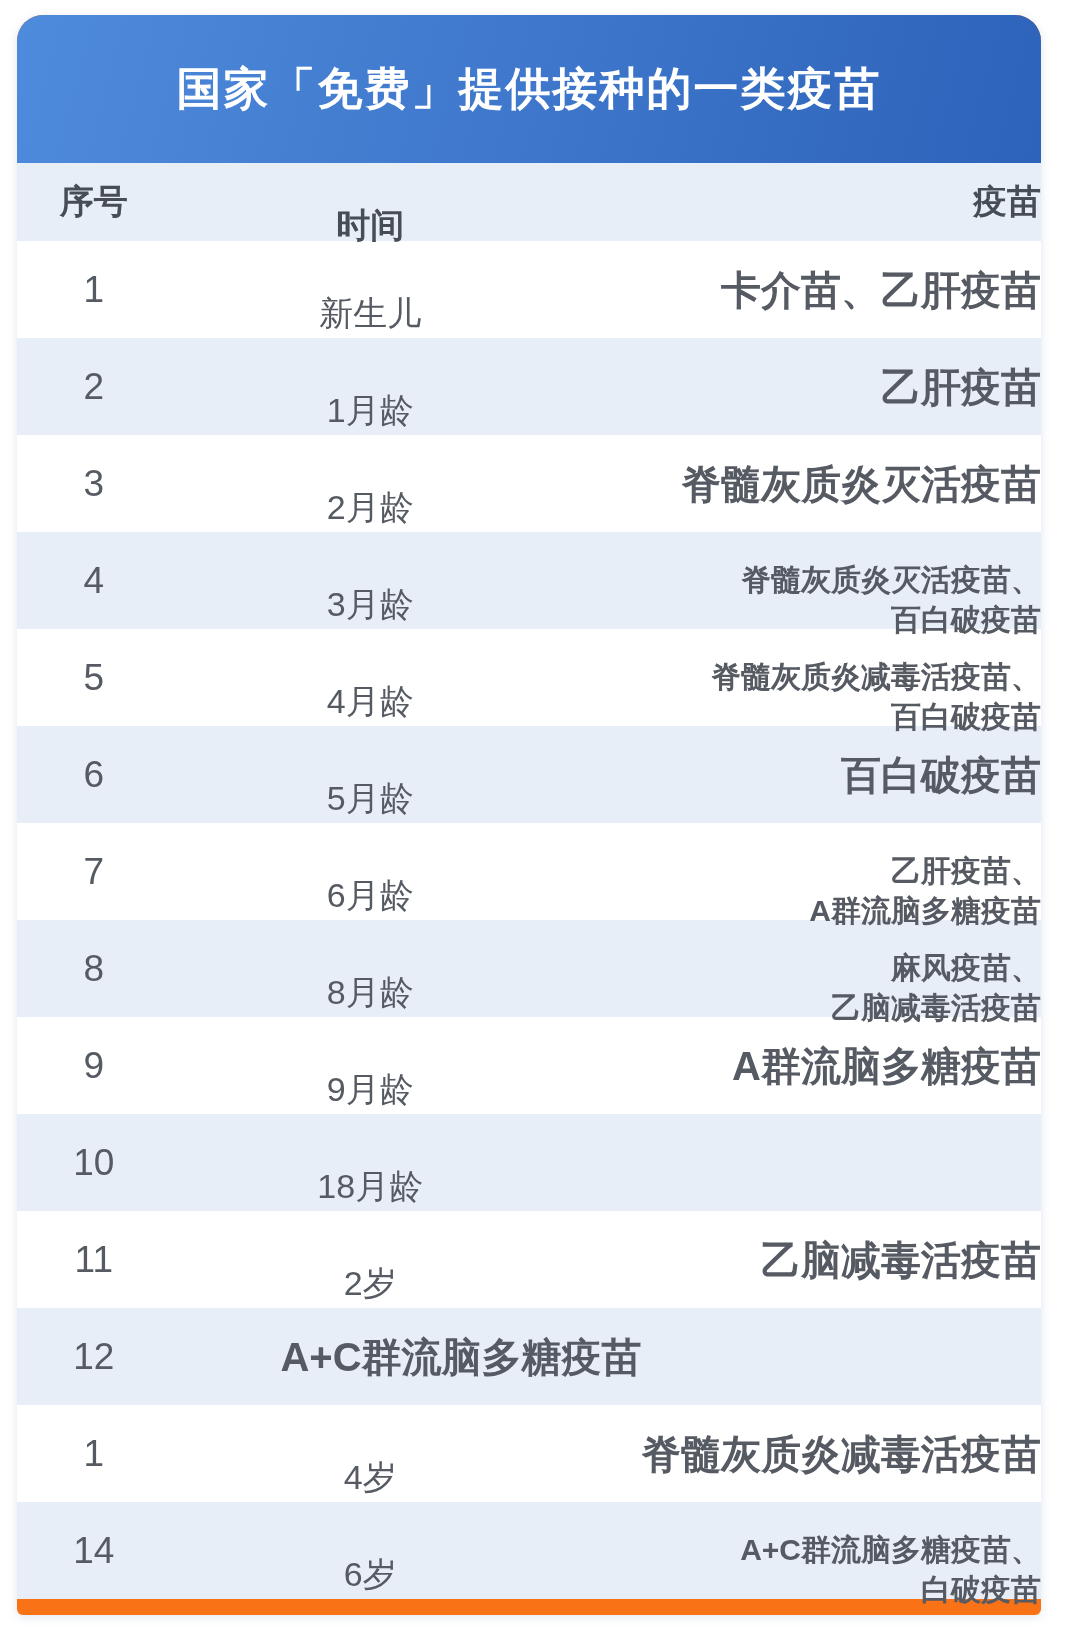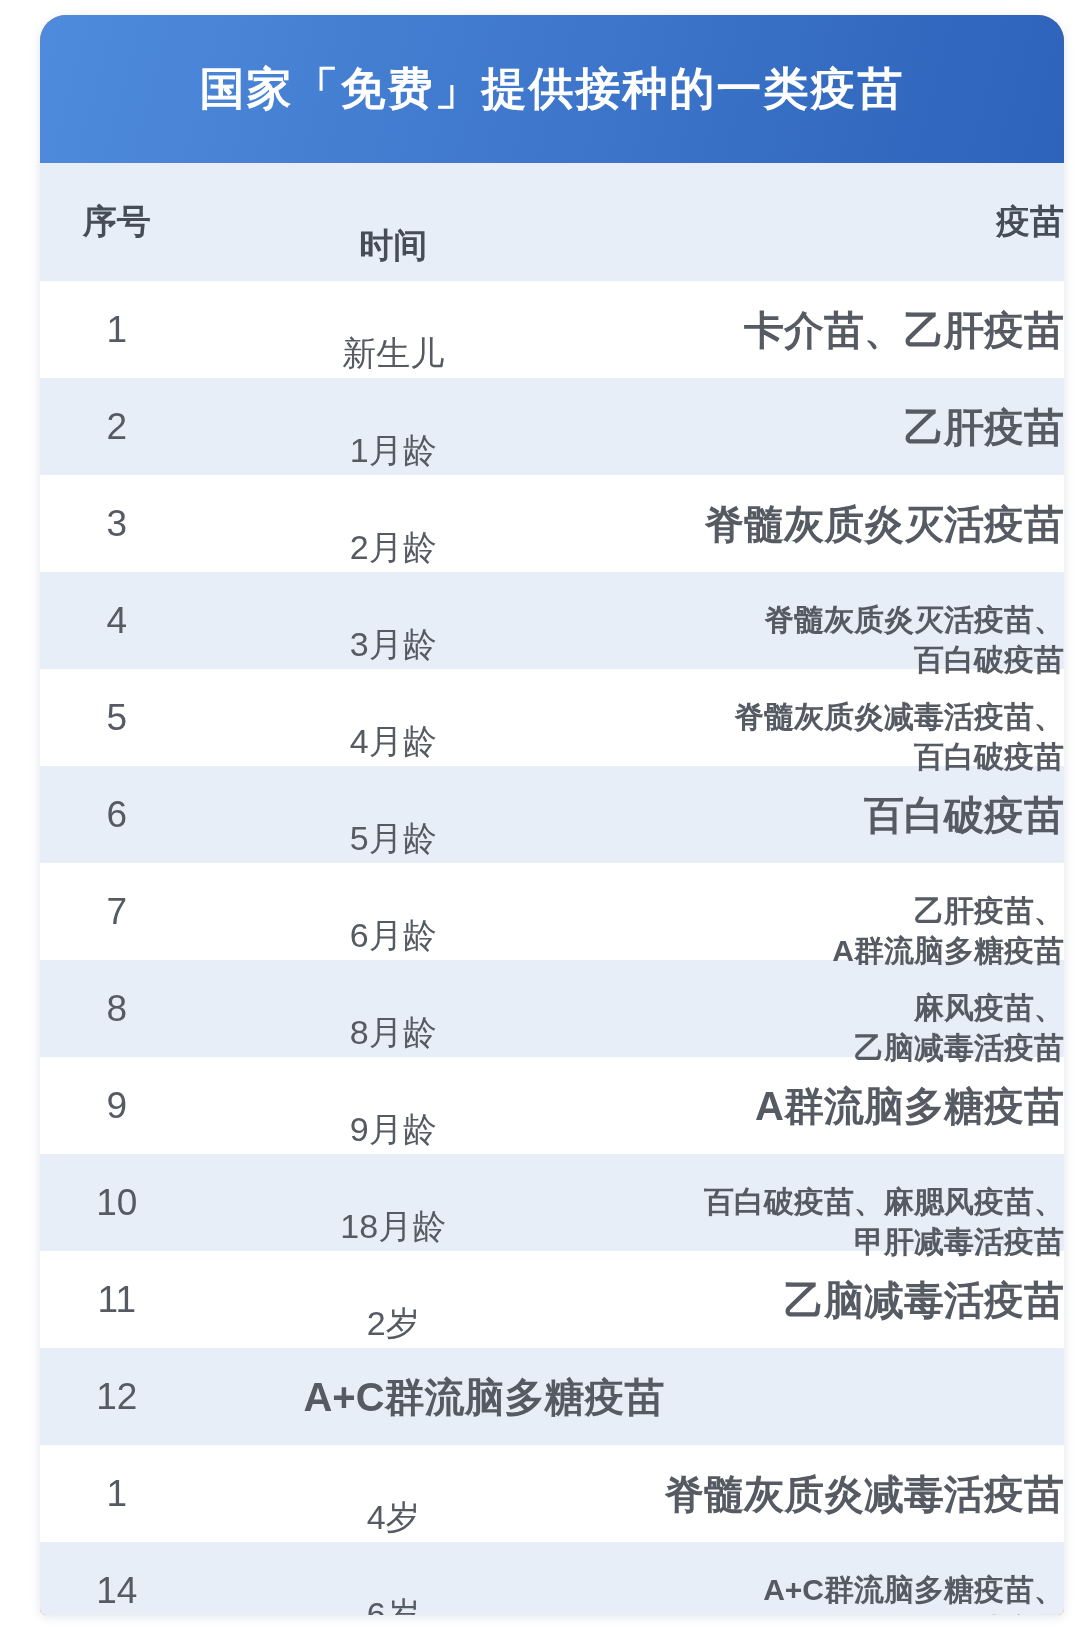--- a/index.html
+++ b/index.html
@@ -12,40 +12,40 @@
     --page-bg:#ffffff;
   }
   *{margin:0;padding:0;box-sizing:border-box;}
   html,body{
     width:1080px;height:1639px;
     background:var(--page-bg);
     font-family:"Liberation Sans","DejaVu Sans",sans-serif;
   }
   .page{position:relative;width:1080px;height:1639px;overflow:hidden;}
   .card{
-    position:absolute;left:40px;top:15px;
+    position:absolute;left:17px;top:15px;
     width:1024px;height:1600px;
     background:#f97316;
     border-radius:26px 26px 6px 6px;
     overflow:hidden;
     box-shadow:0 2px 10px rgba(140,155,180,0.25);
   }
   .banner{
     height:148px;
     background:linear-gradient(105deg,var(--banner-g1) 0%,var(--banner-g2) 100%);
     display:flex;align-items:center;justify-content:center;
   }
   .banner h1{
     color:var(--title-color);
     font-size:45px;
     font-weight:700;
     letter-spacing:2px;
   }
   .thead{
-    height:118px;
+    height:78px;
     background:var(--row-alt);
     display:flex;align-items:center;
     font-size:34px;font-weight:700;color:var(--text-strong);
   }
   .trow{
     height:97px;
     display:flex;align-items:center;
     background:#ffffff;
     color:var(--text);
   }
@@ -130,22 +130,20 @@
 
       <div class="trow">
         <div class="c1 num">9</div>
         <div class="c2 time">9月龄</div>
         <div class="c3 vac">A群流脑多糖疫苗</div>
       </div>
 
       <div class="trow">
         <div class="c1 num">10</div>
         <div class="c2 time">18月龄</div>
-        <div class="c3 vac two-line">百白破疫苗、麻腮风疫苗、
-甲肝减毒活疫苗</div>
       </div>
 
       <div class="trow">
         <div class="c1 num">11</div>
         <div class="c2 time">2岁</div>
         <div class="c3 vac">乙脑减毒活疫苗</div>
       </div>
 
       <div class="trow">
         <div class="c1 num">12</div>

